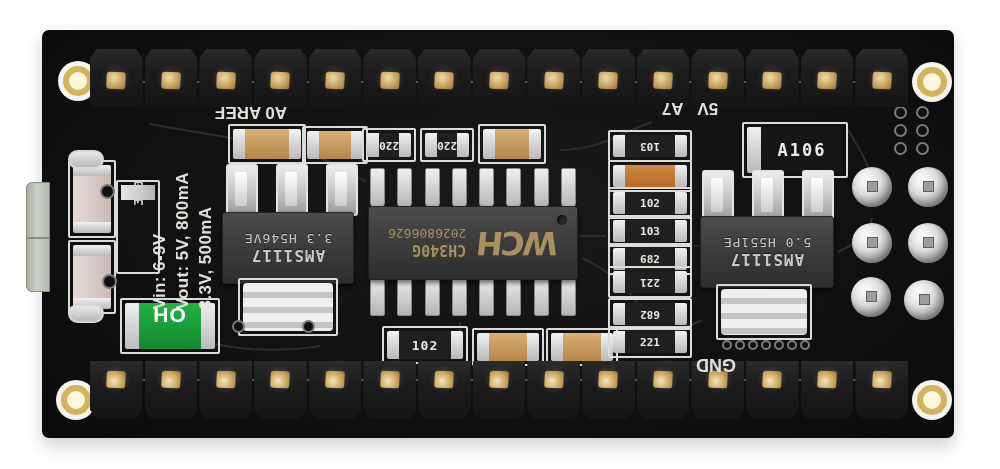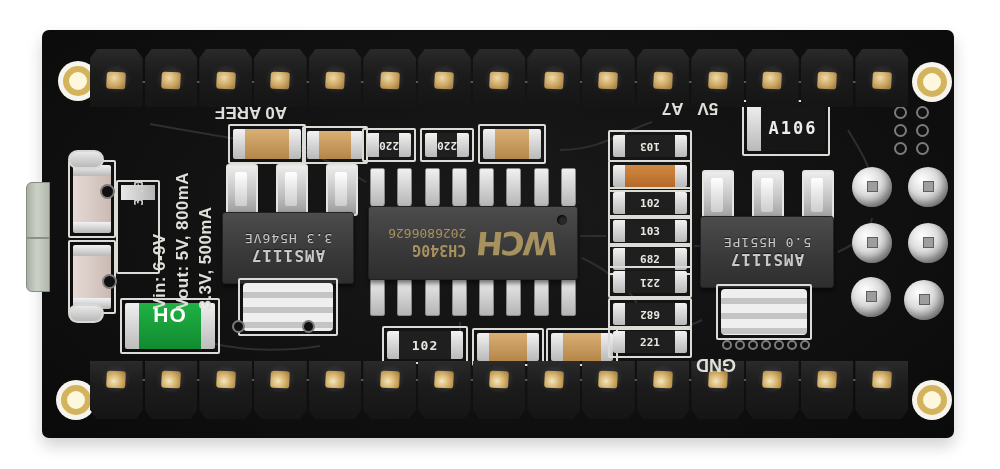--- a/index.html
+++ b/index.html
@@ -208,21 +208,21 @@
   <div class="cframe" style="left:120px;top:298px;width:100px;height:56px">
     <div class="gf">
         <div class="end"></div>
       <div class="mid">
           <span>HO</span>
         </div>
       <div class="end"></div>
       </div>
   </div>
 
-  <div class="cframe" style="left:742px;top:100px;width:88px;height:56px">
+  <div class="cframe" style="left:742px;top:122px;width:106px;height:56px">
     <div class="a106">
         <div class="cap"></div>
       <div class="lbl">A106</div>
       </div>
   </div>
 
   <div class="leg" style="left:226px;top:164px"></div>
   <div class="leg" style="left:276px;top:164px"></div>
   <div class="leg" style="left:326px;top:164px"></div>
   <div class="chip reg" style="left:222px;top:212px;width:132px;height:72px">

